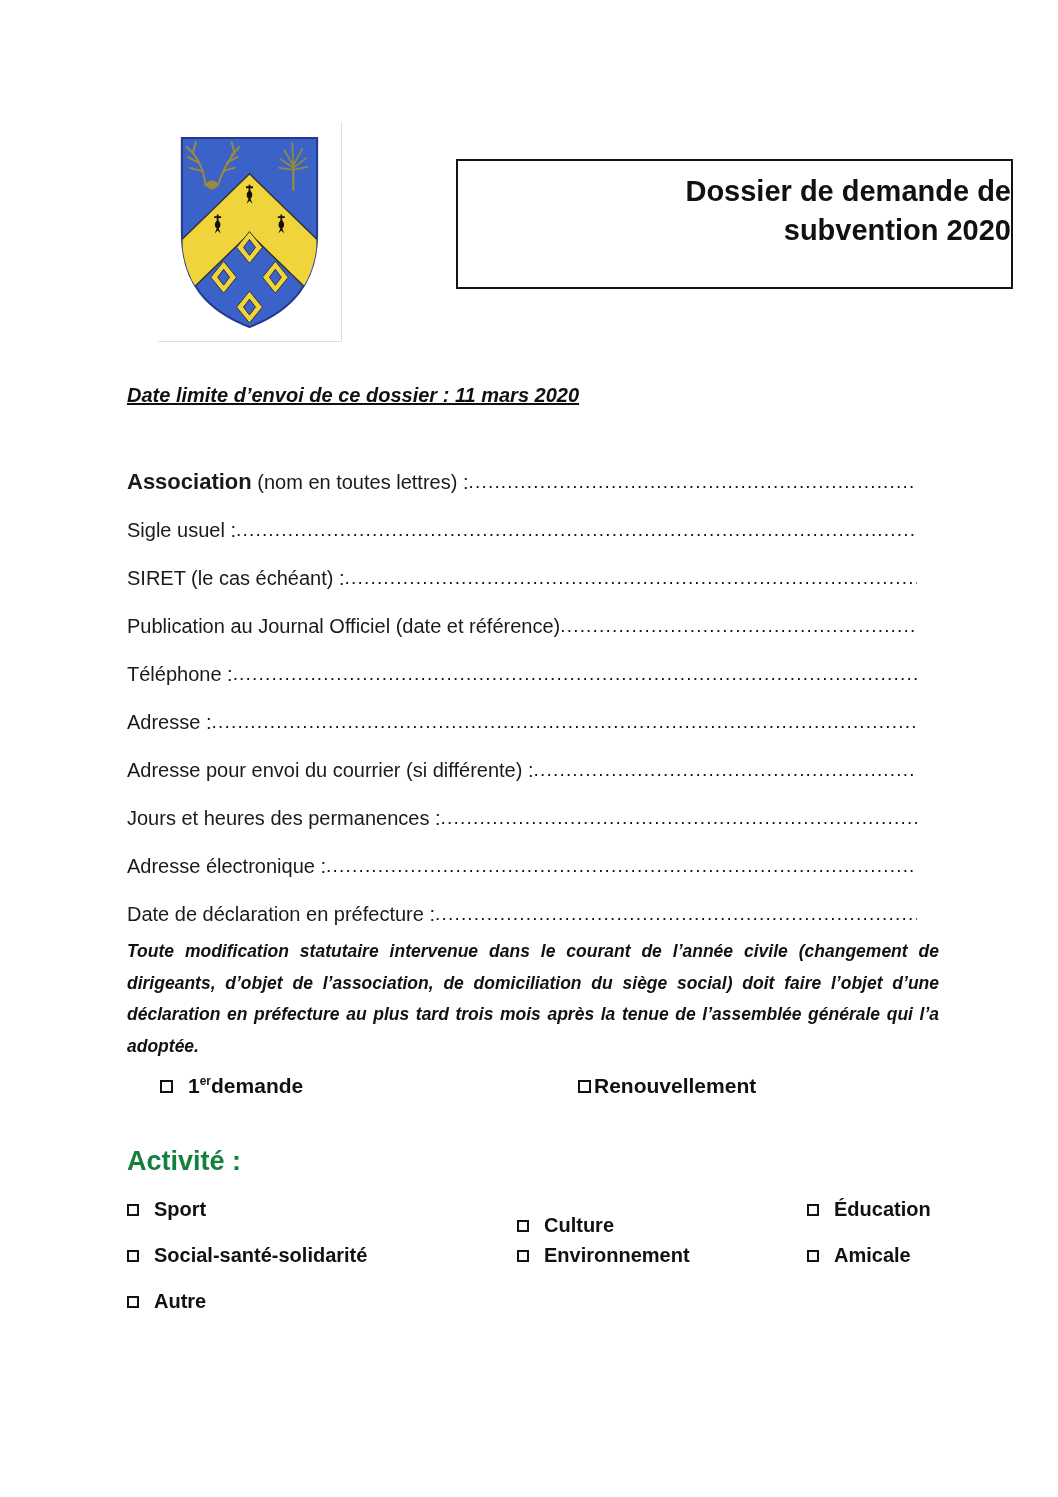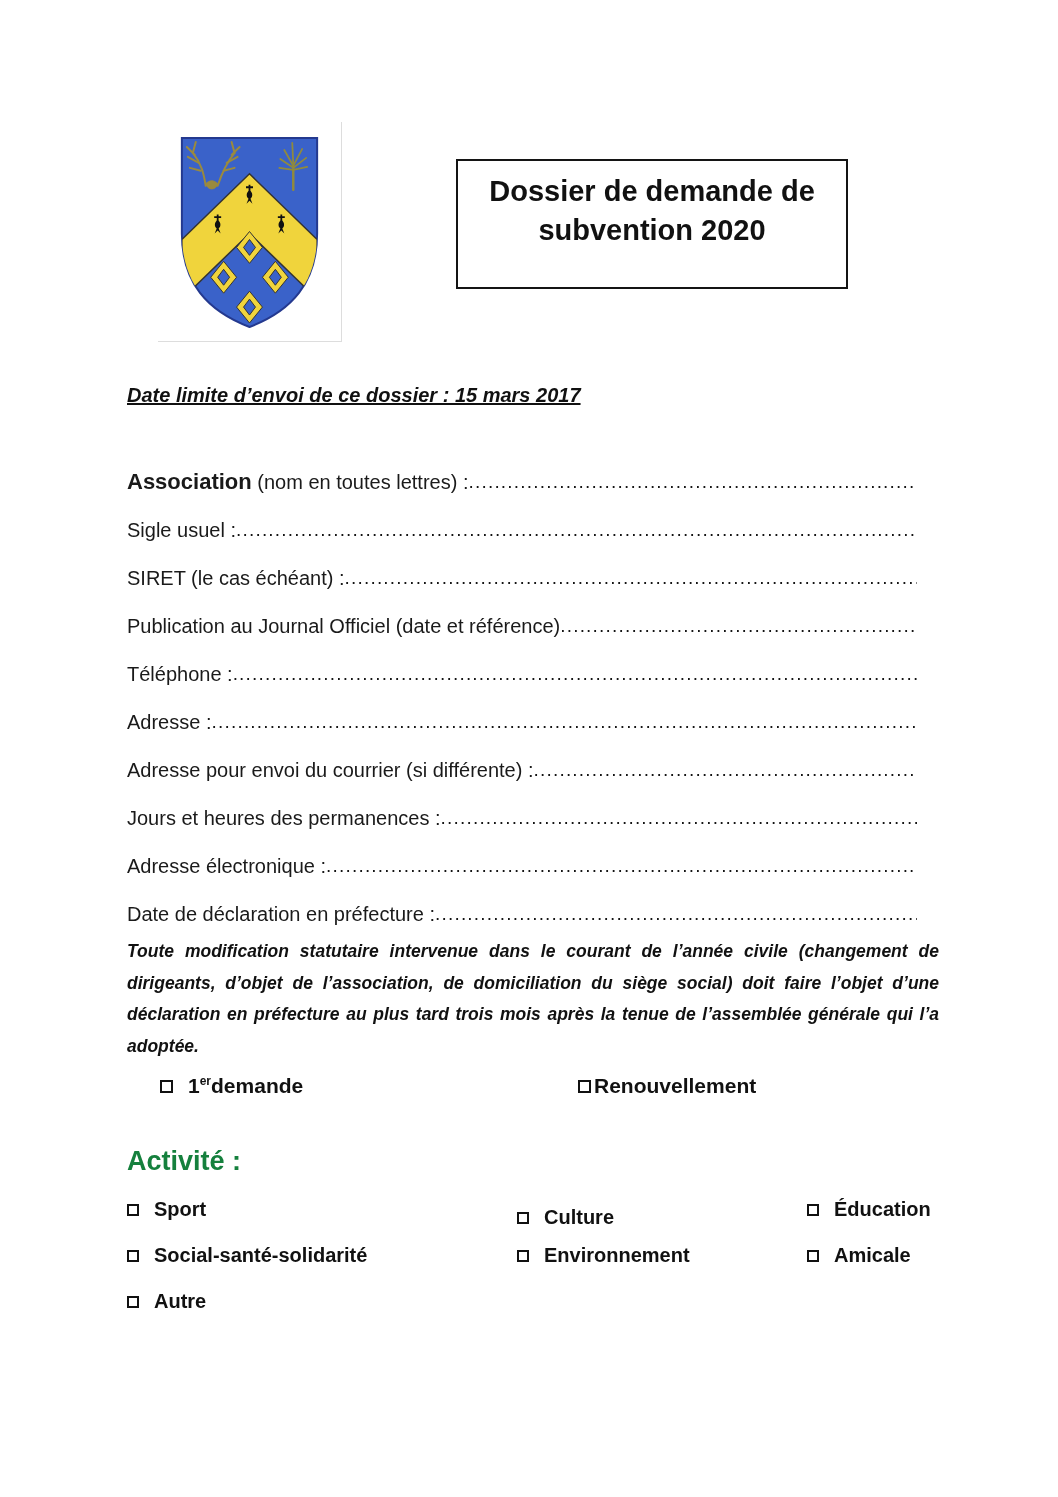--- a/index.html
+++ b/index.html
@@ -14,23 +14,23 @@
   
   .crest {
     position:absolute; left:158px; top:122px; width:184px; height:220px;
     background:#fff;
     border-right:1px solid #ddd; border-bottom:1px solid #ddd;
   }
   .crest svg { width:100%; height:100%; display:block; }
 
   
   .title-box {
-    position:absolute; left:456px; top:159px; width:392px; height:130px;
+    position:absolute; left:456px; top:159px; width:557px; height:130px;
     border:2px solid #141414; background:#fff;
-    text-align:center; padding-top:11px;
+    text-align:right; padding-top:11px;
   }
   .title-box .line {
     font-size:29px; font-weight:700; line-height:39px; color:#111;
   }
 
   
   .deadline {
     position:absolute; left:127px; top:384px;
     font-size:20px; font-weight:700; font-style:italic;
     text-decoration:underline; color:#111;
@@ -145,21 +145,21 @@
         </g>
       </g>
     </svg>
   </div>
 
   <div class="title-box">
     <div class="line">Dossier de demande de</div>
     <div class="line">subvention 2020</div>
   </div>
 
-  <div class="deadline">Date limite d’envoi de ce dossier : 15 mars 2017</div>
+  <div class="deadline">Date limite d’envoi de ce dossier : 11 mars 2020</div>
 
   <div class="form-lines" id="form-lines">
   <div class="form-line">
     <span class="lbl"><b>Association</b><span class="lbl-text"> (nom en toutes lettres) :</span></span>
     <span class="dots"></span>
   </div>
 
   <div class="form-line">
     <span class="lbl"><span class="lbl-text">Sigle usuel :</span></span>
     <span class="dots"></span>
@@ -217,21 +217,21 @@
     <span>Renouvellement</span>
   </div>
 
   <div class="activity-heading">Activité :</div>
   <div class="activity-grid" id="activity-grid">
   <div class="check-item" style="left: 0px; top: 0px;">
     <span class="cb"></span>
     <span class="opt-label">Sport</span>
   </div>
 
-  <div class="check-item" style="left: 390px; top: 8px;">
+  <div class="check-item" style="left: 390px; top: 16px;">
     <span class="cb"></span>
     <span class="opt-label">Culture</span>
   </div>
 
   <div class="check-item" style="left: 680px; top: 0px;">
     <span class="cb"></span>
     <span class="opt-label">Éducation</span>
   </div>
 
   <div class="check-item" style="left: 0px; top: 46px;">

